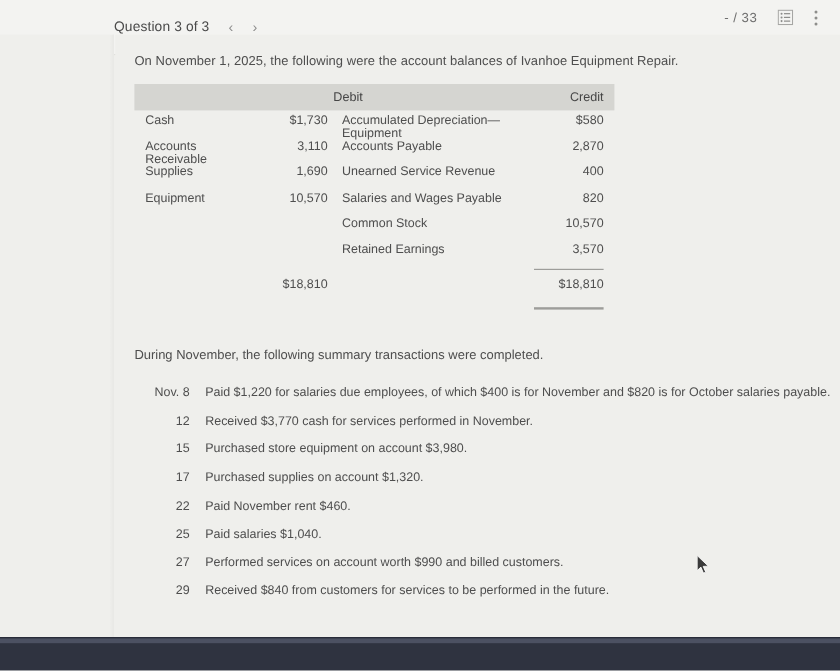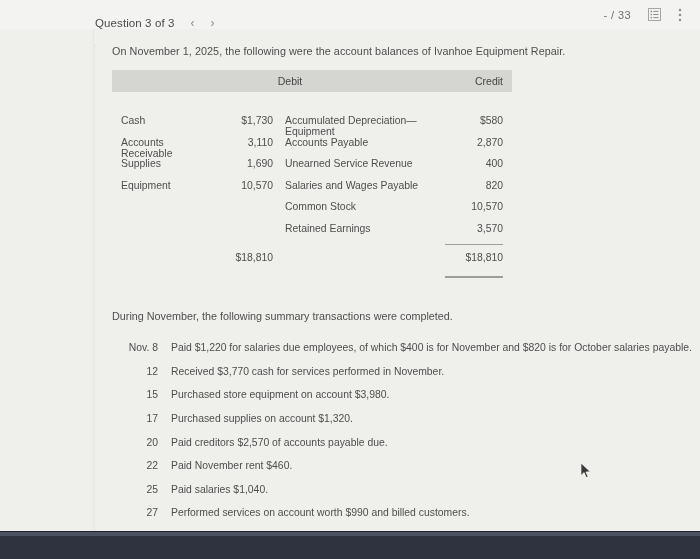--- a/index.html
+++ b/index.html
@@ -92,21 +92,21 @@
   .tb-head .debit-lbl {
     position: absolute; left: 0; right: 0;
     text-align: center;
     font-size: 10.5px; color: #454545;
     transform: translateX(-22px);
   }
   .tb-head .credit-lbl {
     position: absolute; right: 9px;
     font-size: 10.5px; color: #454545;
   }
-  .tb-body { padding-top: 23px; }
+  .tb-body { padding-top: 3px; }
   .tb-row {
     display: flex; align-items: baseline;
     height: 21.5px;
     font-size: 10.4px; color: #4e4e4e;
   }
   .c-name   { width: 105px; padding-left: 9px; }
   .c-damt   { width: 56px; text-align: right; }
   .c-gap    { width: 12px; }
   .c-name2  { width: 160px; }
   .c-camt   { width: 58px; text-align: right; }
@@ -306,24 +306,20 @@
       </div>
       <div class="tx-row">
         <span class="tx-date">15</span>
         <span class="tx-desc">Purchased store equipment on account $3,980.</span>
       </div>
       <div class="tx-row">
         <span class="tx-date">17</span>
         <span class="tx-desc">Purchased supplies on account $1,320.</span>
       </div>
       <div class="tx-row">
-        <span class="tx-date">20</span>
-        <span class="tx-desc">Paid creditors $2,570 of accounts payable due.</span>
-      </div>
-      <div class="tx-row">
         <span class="tx-date">22</span>
         <span class="tx-desc">Paid November rent $460.</span>
       </div>
       <div class="tx-row">
         <span class="tx-date">25</span>
         <span class="tx-desc">Paid salaries $1,040.</span>
       </div>
       <div class="tx-row">
         <span class="tx-date">27</span>
         <span class="tx-desc">Performed services on account worth $990 and billed customers.</span>

